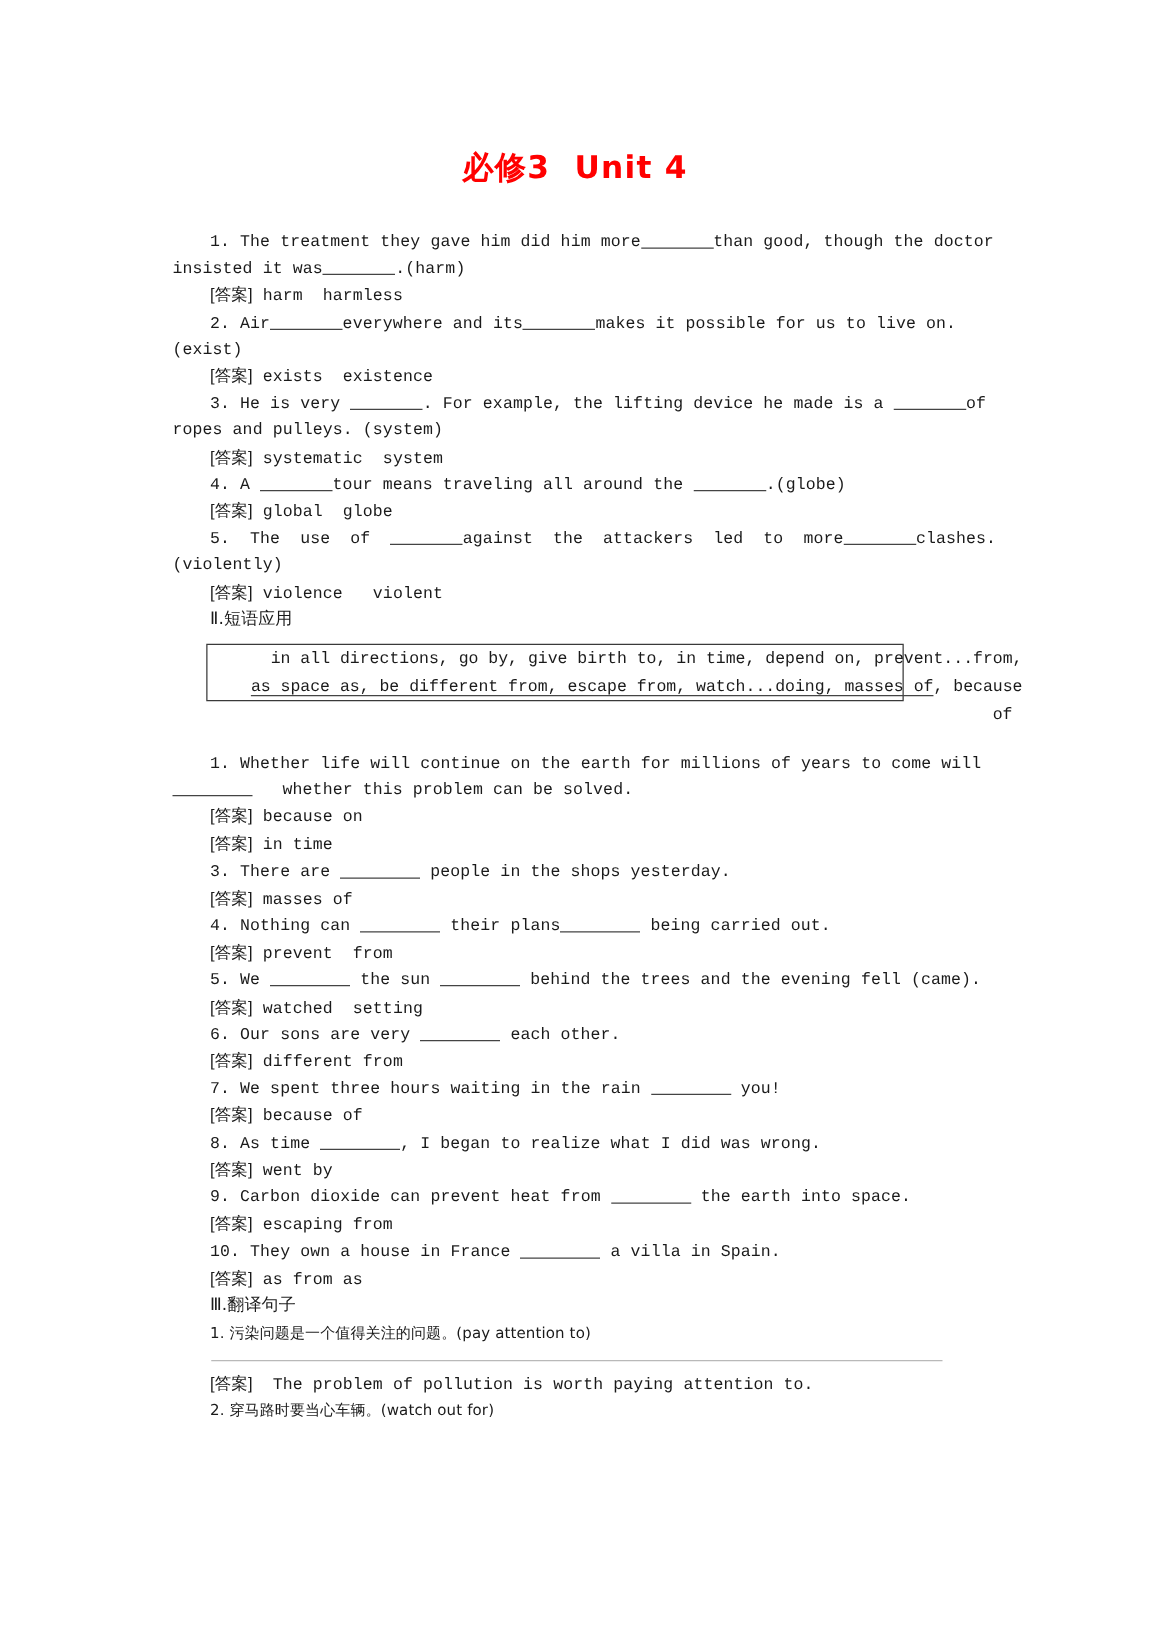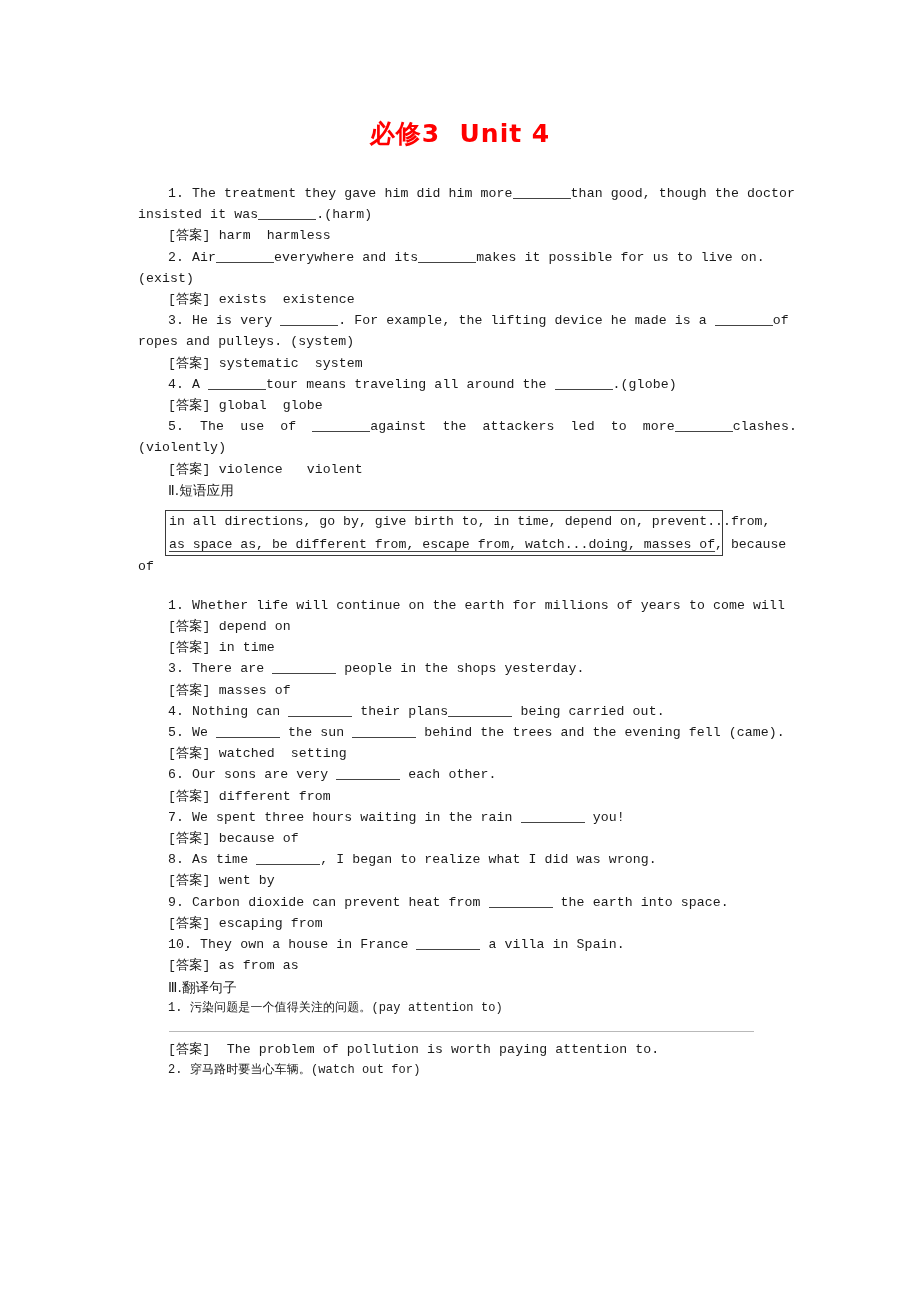--- a/index.html
+++ b/index.html
@@ -58,47 +58,47 @@
   }
   .sec-head {
     font-family: "DejaVu Sans", "Liberation Sans", sans-serif;
     font-size: 13.6px;
     line-height: 21.8px;
     padding-left: 30px;
   }
   .para {
     padding-left: 30px;
     text-indent: 0;
-    font-family: Liberation Mono, monospace;
   }
   .ans {
     padding-left: 30px;
   }
   .ans .tag {
-    font-family: Liberation Mono, monospace;
+    font-family: Liberation Sans, sans-serif;
   }
   .just {
     text-align: justify;
     text-align-last: left;
   }
 
   
   .bl {
     display: inline-block;
     border-bottom: 1px solid #444;
     height: 12px;
     vertical-align: -2px;
   }
   .bl.w2 { width: 58px; }
   .bl.w3 { width: 64px; }
 
   
   .phrase-block {
     position: relative;
     margin-top: 8px;
+    text-align: right;
   }
   .phrase-box {
     position: absolute;
     left: 27px;
     top: 0px;
     width: 558px;
     height: 46px;
     border: 1px solid #3a3a3a;
     pointer-events: none;
   }
@@ -166,28 +166,30 @@
     <div class="phrase-block">
       <div class="phrase-box"></div>
       <div class="phrase-text"><span>in all directions, go by, give birth to, in time, depend on, prevent...from,</span><span></span></div>
       <div class="phrase-text"><span class="l2">as space as, be different from, escape from, watch...doing, masses of</span><span>, because</span></div>
       <div class="phrase-tail">of</div>
     </div>
 
     <div class="gap-md"></div>
 
     <div class="line para"><span>1.</span> <span>Whether life will continue on the earth for millions of years to come will</span></div>
-    <div class="line ans"><span class="tag">[答案]</span> <span>depend on</span></div>
+    <div class="line"><span class="bl w3"></span>   <span>whether this problem can be solved.</span></div>
+    <div class="line ans"><span class="tag">[答案]</span> <span>because on</span></div>
 
     <div class="line ans"><span class="tag">[答案]</span> <span>in time</span></div>
 
     <div class="line para"><span>3.</span> <span>There are</span> <span class="bl w3"></span> <span>people in the shops yesterday.</span></div>
     <div class="line ans"><span class="tag">[答案]</span> <span>masses of</span></div>
 
     <div class="line para"><span>4.</span> <span>Nothing can</span> <span class="bl w3"></span> <span>their plans</span><span class="bl w3"></span> <span>being carried out.</span></div>
+    <div class="line ans"><span class="tag">[答案]</span> <span>prevent  from</span></div>
 
     <div class="line para"><span>5.</span> <span>We</span> <span class="bl w3"></span> <span>the sun</span> <span class="bl w3"></span> <span>behind the trees and the evening fell (came).</span></div>
     <div class="line ans"><span class="tag">[答案]</span> <span>watched  setting</span></div>
 
     <div class="line para"><span>6.</span> <span>Our sons are very</span> <span class="bl w3"></span> <span>each other.</span></div>
     <div class="line ans"><span class="tag">[答案]</span> <span>different from</span></div>
 
     <div class="line para"><span>7.</span> <span>We spent three hours waiting in the rain</span> <span class="bl w3"></span> <span>you!</span></div>
     <div class="line ans"><span class="tag">[答案]</span> <span>because of</span></div>
 

